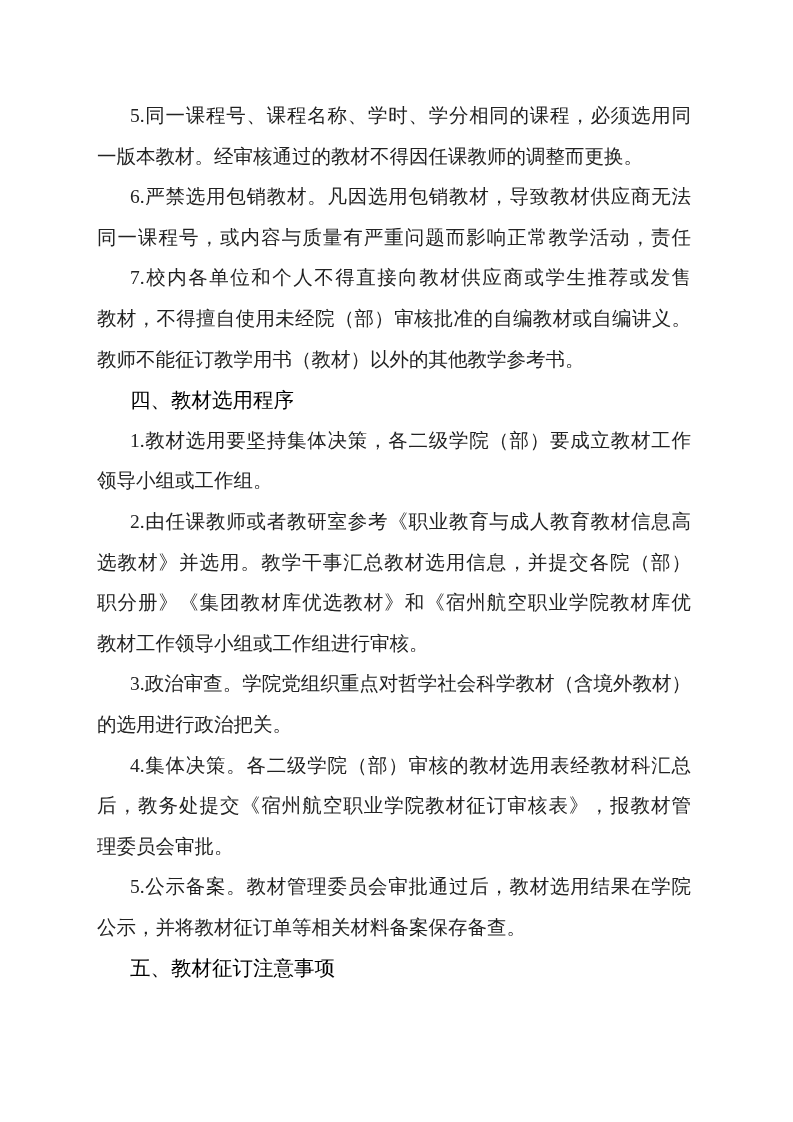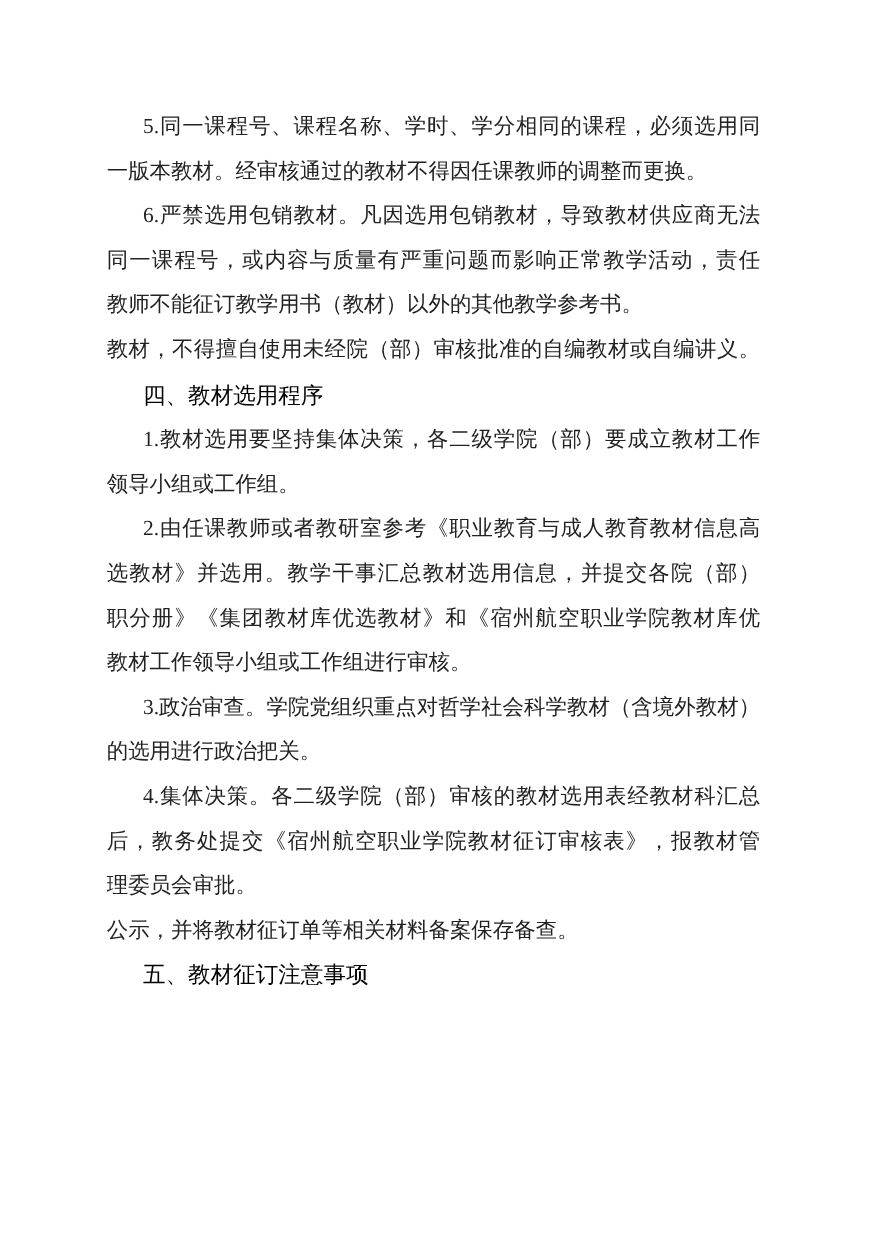--- a/index.html
+++ b/index.html
@@ -47,30 +47,32 @@
 </style>
 </head>
 <body>
 
 <div class="page">
   <div class="content" id="content">
       <div class="line first fill">5.同一课程号、课程名称、学时、学分相同的课程，必须选用同</div>
       <div class="line">一版本教材。经审核通过的教材不得因任课教师的调整而更换。</div>
       <div class="line first fill">6.严禁选用包销教材。凡因选用包销教材，导致教材供应商无法</div>
       <div class="line fill">同一课程号，或内容与质量有严重问题而影响正常教学活动，责任</div>
+      <div class="line first fill">7.校内各单位和个人不得直接向教材供应商或学生推荐或发售</div>
+      <div class="line fill">教材，不得擅自使用未经院（部）审核批准的自编教材或自编讲义。</div>
       <div class="line">教师不能征订教学用书（教材）以外的其他教学参考书。</div>
-      <div class="line fill">教材，不得擅自使用未经院（部）审核批准的自编教材或自编讲义。</div>
       <div class="line heading first">四、教材选用程序</div>
       <div class="line first fill">1.教材选用要坚持集体决策，各二级学院（部）要成立教材工作</div>
       <div class="line">领导小组或工作组。</div>
       <div class="line first fill">2.由任课教师或者教研室参考《职业教育与成人教育教材信息高</div>
       <div class="line fill">选教材》并选用。教学干事汇总教材选用信息，并提交各院（部）</div>
       <div class="line fill">职分册》《集团教材库优选教材》和《宿州航空职业学院教材库优</div>
       <div class="line">教材工作领导小组或工作组进行审核。</div>
       <div class="line first fill">3.政治审查。学院党组织重点对哲学社会科学教材（含境外教材）</div>
       <div class="line">的选用进行政治把关。</div>
       <div class="line first fill">4.集体决策。各二级学院（部）审核的教材选用表经教材科汇总</div>
       <div class="line fill">后，教务处提交《宿州航空职业学院教材征订审核表》，报教材管</div>
       <div class="line">理委员会审批。</div>
+      <div class="line first fill">5.公示备案。教材管理委员会审批通过后，教材选用结果在学院</div>
       <div class="line">公示，并将教材征订单等相关材料备案保存备查。</div>
       <div class="line heading first">五、教材征订注意事项</div>
     </div>
 </div>
 
 </body></html>

